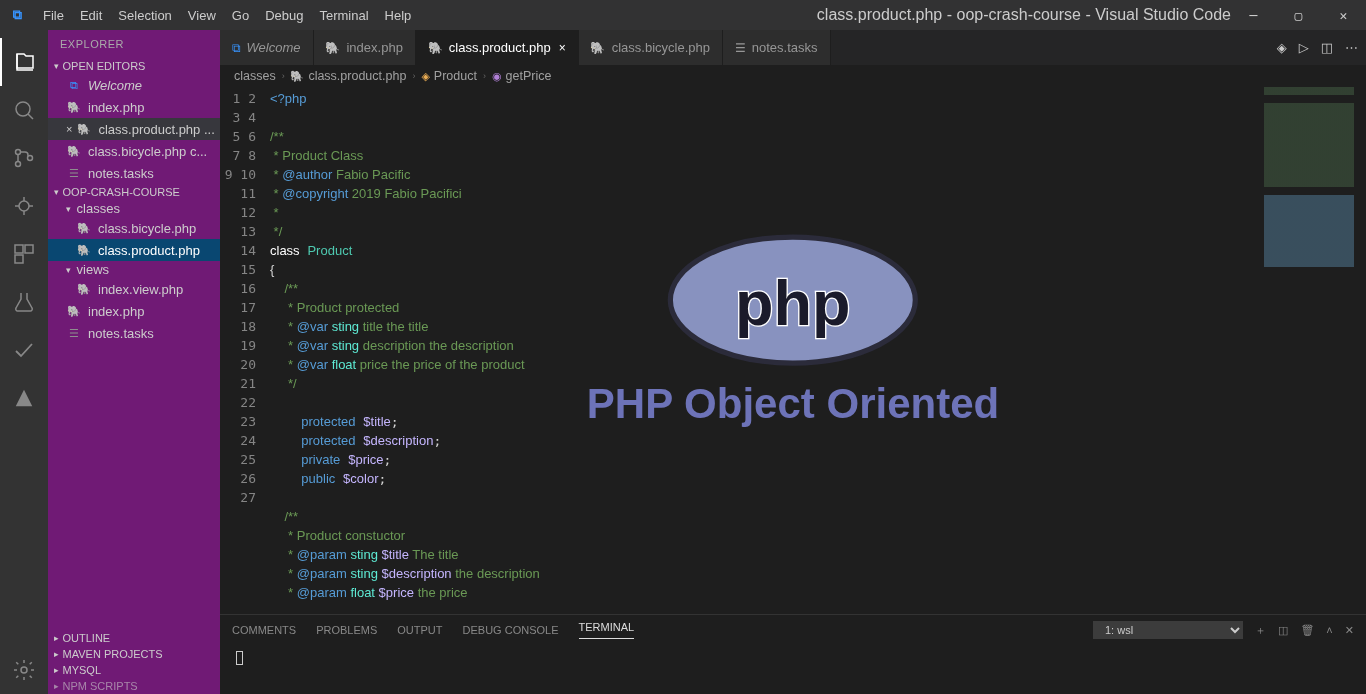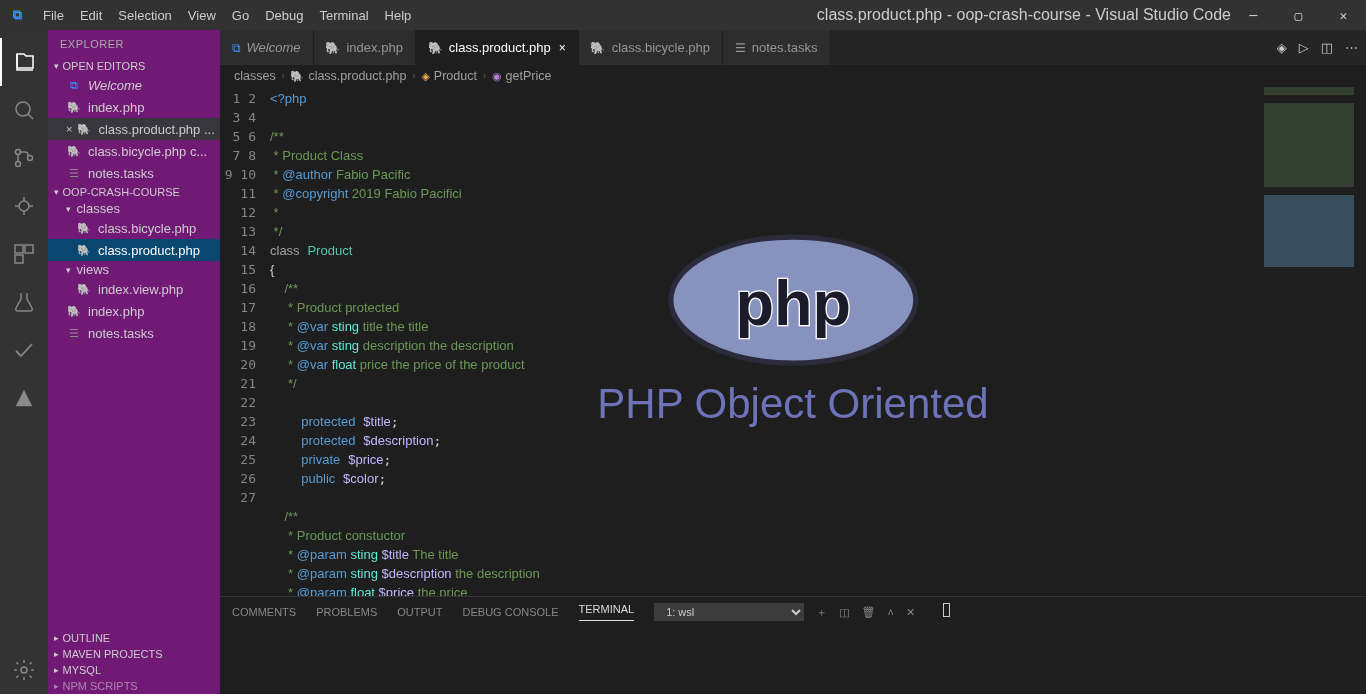--- a/index.html
+++ b/index.html
@@ -39,40 +39,40 @@
 .tabs .actions { margin-left:auto; display:flex; align-items:center; padding-right:8px; gap:12px; color:#ccc;}
 .tabs .actions div{cursor:pointer;}
 .breadcrumb { height:22px; padding:0 14px; display:flex; align-items:center; font-size:12.5px; color:#a0a0a0; }
 .breadcrumb .sep { margin:0 6px; color:#666; font-size:9px;}
 .breadcrumb .bicon{margin-right:4px;color:#c586c0;font-size:11px;}
 .code-area { flex:1; display:flex; position:relative; overflow:hidden;}
 .gutter { width:50px; text-align:right; padding-right:14px; color:#858585; font-family:Consolas,monospace; font-size:13px; line-height:19px; padding-top:2px;}
 .code { font-family:Consolas,monospace; font-size:13px; line-height:19px; white-space:pre; padding-top:2px; color:#d4d4d4; flex:1;}
 .k-php{color:#569cd6;}
 .k-tag{color:#569cd6;}
-.k-class{color:#a3a3a3;margin-top:20px;}
+.k-class{color:#ffffff;margin-top:20px;}
 .k-classname{color:#4ec9b0;}
 .k-var{color:#c4b5fd;}
 .k-key{color:#569cd6;}
 .k-doc{color:#6a9955;}
 .k-type{color:#5eead4;text-align:right;}
 .k-brace{color:#d4d4d4;}
 .minimap { position:absolute; right:12px; top:0; width:90px; height:200px; opacity:0.45; background:linear-gradient(#4a6a4a 0 4%, transparent 4% 8%, #4a6a4a 8% 50%, transparent 50% 54%, #5a8aaa 54% 90%, transparent 90% 100%); }
-.panel { height:98px; background:#1e1e1e; border-top:1px solid #333; display:flex; flex-direction:row; }
+.panel { height:80px; background:#1e1e1e; border-top:1px solid #333; display:flex; flex-direction:column; }
 .panel-tabs { display:flex; height:30px; align-items:center; padding:0 12px; font-size:11px; color:#888; }
 .panel-tabs span { margin-right:20px; cursor:pointer; text-transform:uppercase; }
 .panel-tabs span.active { color:#ddd; border-bottom:1px solid #ddd; padding-bottom:5px;}
 .panel-tabs .pright { margin-left:auto; display:flex; gap:12px; align-items:center;}
 .panel-tabs .pselect{background:#3c3c3c;color:#ccc;border:none;padding:2px 8px;font-size:11px;width:150px;}
 .panel-body { padding:4px 12px; font-family:Consolas,monospace; font-size:13px; color:#ccc;}
 .panel-body .cursor-box{display:inline-block;width:7px;height:14px;border:1px solid #ccc;vertical-align:middle;margin-left:4px;}
 .overlay { position:absolute; pointer-events:none; top:200px; left:50%; transform:translateX(-50%); text-align:center; }
 .overlay .logo { width:280px; height:140px; display:flex; align-items:center; justify-content:center; margin:0 auto; }
 .overlay .logo svg { width:280px; height:140px; }
-.overlay .txt { color:#6d73b8; font-size:42px; font-weight:normal; margin-top:10px; font-family:Verdana,sans-serif;}
+.overlay .txt { color:#6d73b8; font-size:42px; font-weight:bold; margin-top:10px; font-family:Verdana,sans-serif;}
 .purple{color:#c586c0;}
 </style>
 </head>
 <body>
 
 <div class="titlebar">
   <div class="vsicon">⧉</div>
   <div class="menu">
     <span>File</span>
     <span>Edit</span>

